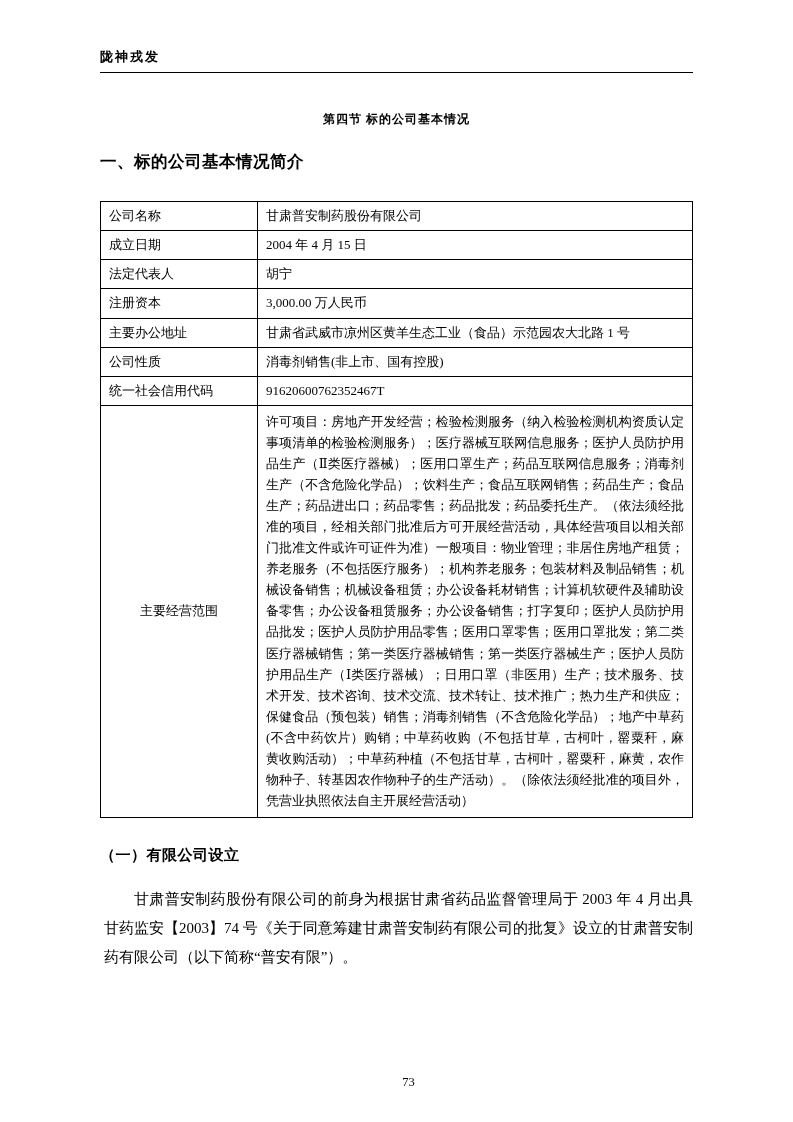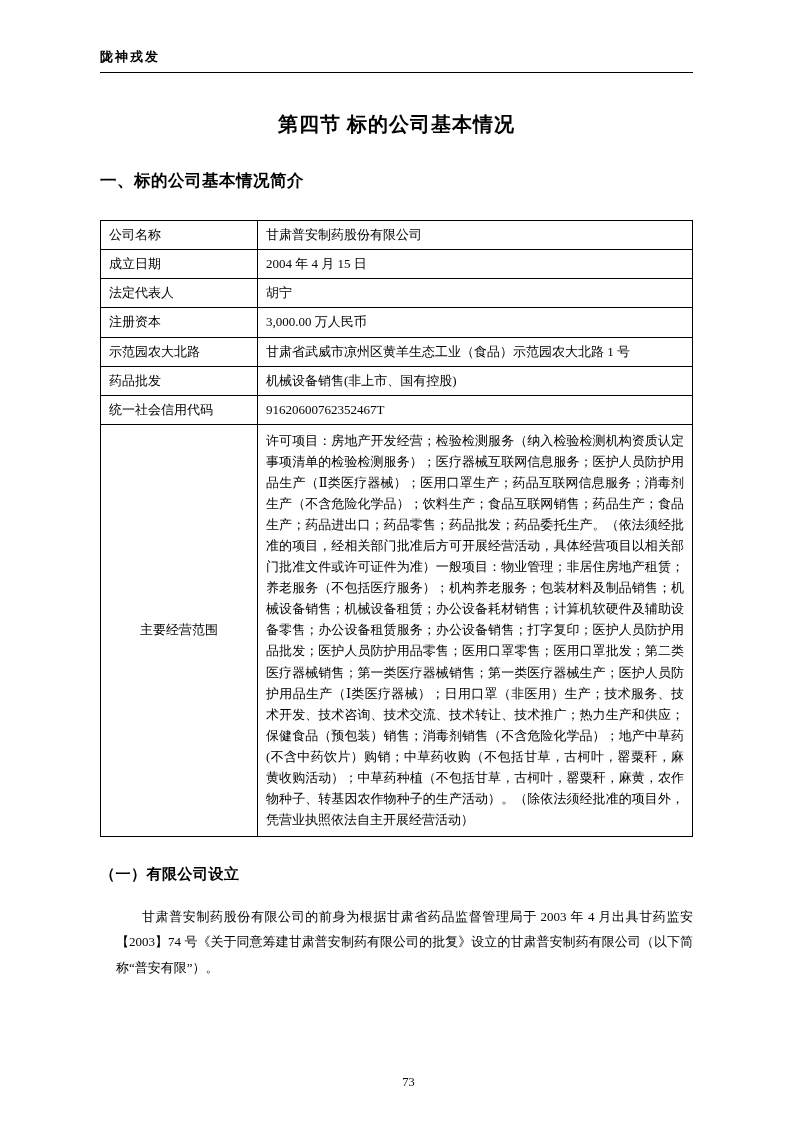--- a/index.html
+++ b/index.html
@@ -38,29 +38,29 @@
   .header-right {
     font-size: 12.5px;
   }
   .header-rule {
     border-bottom: 1px solid #000;
     margin-top: 2px;
   }
   
   h1.section-title {
     text-align: center;
-    font-size: 20px;
+    font-size: 12px;
     font-weight: bold;
     margin: 38px 0 0 0;
     letter-spacing: 1px;
   }
   h2.heading-1 {
     font-size: 16.5px;
     font-weight: bold;
-    margin: 32px 0 0 0;
+    margin: 23px 0 0 0;
     letter-spacing: 0.5px;
   }
   h2.heading-1.spaced-top {
     margin-top: 40px;
   }
   h3.heading-2 {
     font-size: 15px;
     font-weight: bold;
     margin: 28px 0 0 0;
     letter-spacing: 0.5px;
@@ -89,23 +89,23 @@
     vertical-align: middle;
   }
   table.info-table td.value-block {
     text-align: justify;
     line-height: 1.62;
     vertical-align: top;
     padding: 5px 8px 6px 8px;
   }
   
   p.body-text {
-    font-size: 13px;
+    font-size: 15px;
     line-height: 1.95;
-    margin: 20px 0 0 16px;
+    margin: 20px 0 0 4px;
     text-align: justify;
     text-indent: 2em;
   }
   
   .page-number {
     position: absolute;
     bottom: 32px;
     left: 0;
     width: 793px;
     text-align: center;
@@ -139,26 +139,26 @@
       </tr>
       <tr>
         <td class="label">法定代表人</td>
         <td>胡宁</td>
       </tr>
       <tr>
         <td class="label">注册资本</td>
         <td>3,000.00 万人民币</td>
       </tr>
       <tr>
-        <td class="label">示范园农大北路</td>
+        <td class="label">主要办公地址</td>
         <td>甘肃省武威市凉州区黄羊生态工业（食品）示范园农大北路 1 号</td>
       </tr>
       <tr>
-        <td class="label">药品批发</td>
-        <td>机械设备销售(非上市、国有控股)</td>
+        <td class="label">公司性质</td>
+        <td>消毒剂销售(非上市、国有控股)</td>
       </tr>
       <tr>
         <td class="label">统一社会信用代码</td>
         <td>91620600762352467T</td>
       </tr>
       <tr class="scope">
         <td class="label">主要经营范围</td>
         <td class="value-block">许可项目：房地产开发经营；检验检测服务（纳入检验检测机构资质认定事项清单的检验检测服务）；医疗器械互联网信息服务；医护人员防护用品生产（Ⅱ类医疗器械）；医用口罩生产；药品互联网信息服务；消毒剂生产（不含危险化学品）；饮料生产；食品互联网销售；药品生产；食品生产；药品进出口；药品零售；药品批发；药品委托生产。（依法须经批准的项目，经相关部门批准后方可开展经营活动，具体经营项目以相关部门批准文件或许可证件为准）一般项目：物业管理；非居住房地产租赁；养老服务（不包括医疗服务）；机构养老服务；包装材料及制品销售；机械设备销售；机械设备租赁；办公设备耗材销售；计算机软硬件及辅助设备零售；办公设备租赁服务；办公设备销售；打字复印；医护人员防护用品批发；医护人员防护用品零售；医用口罩零售；医用口罩批发；第二类医疗器械销售；第一类医疗器械销售；第一类医疗器械生产；医护人员防护用品生产（Ⅰ类医疗器械）；日用口罩（非医用）生产；技术服务、技术开发、技术咨询、技术交流、技术转让、技术推广；热力生产和供应；保健食品（预包装）销售；消毒剂销售（不含危险化学品）；地产中草药(不含中药饮片）购销；中草药收购（不包括甘草，古柯叶，罂粟秆，麻黄收购活动）；中草药种植（不包括甘草，古柯叶，罂粟秆，麻黄，农作物种子、转基因农作物种子的生产活动）。（除依法须经批准的项目外，凭营业执照依法自主开展经营活动）</td>
       </tr>
     </tbody>

